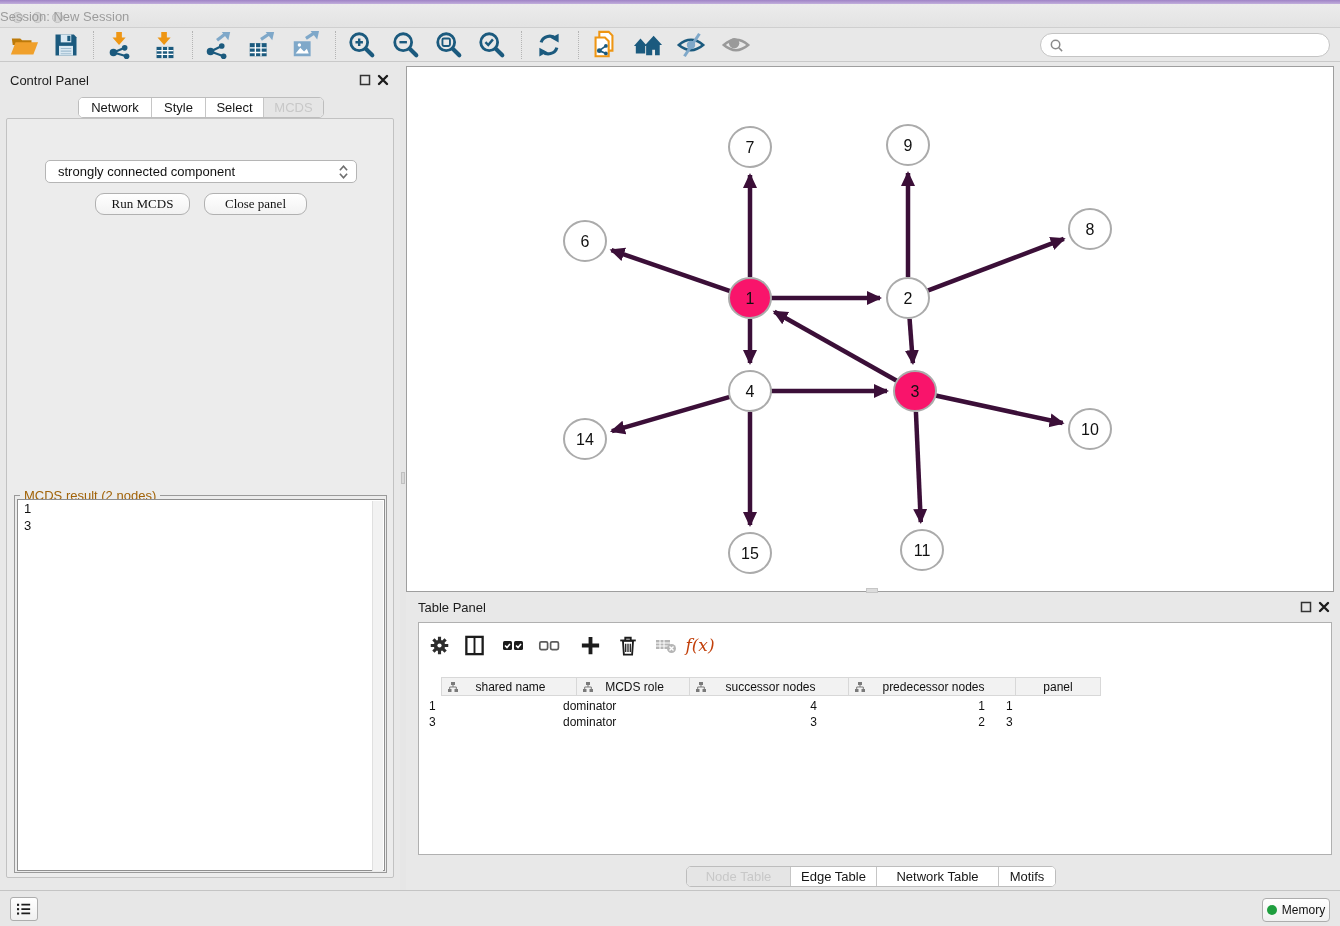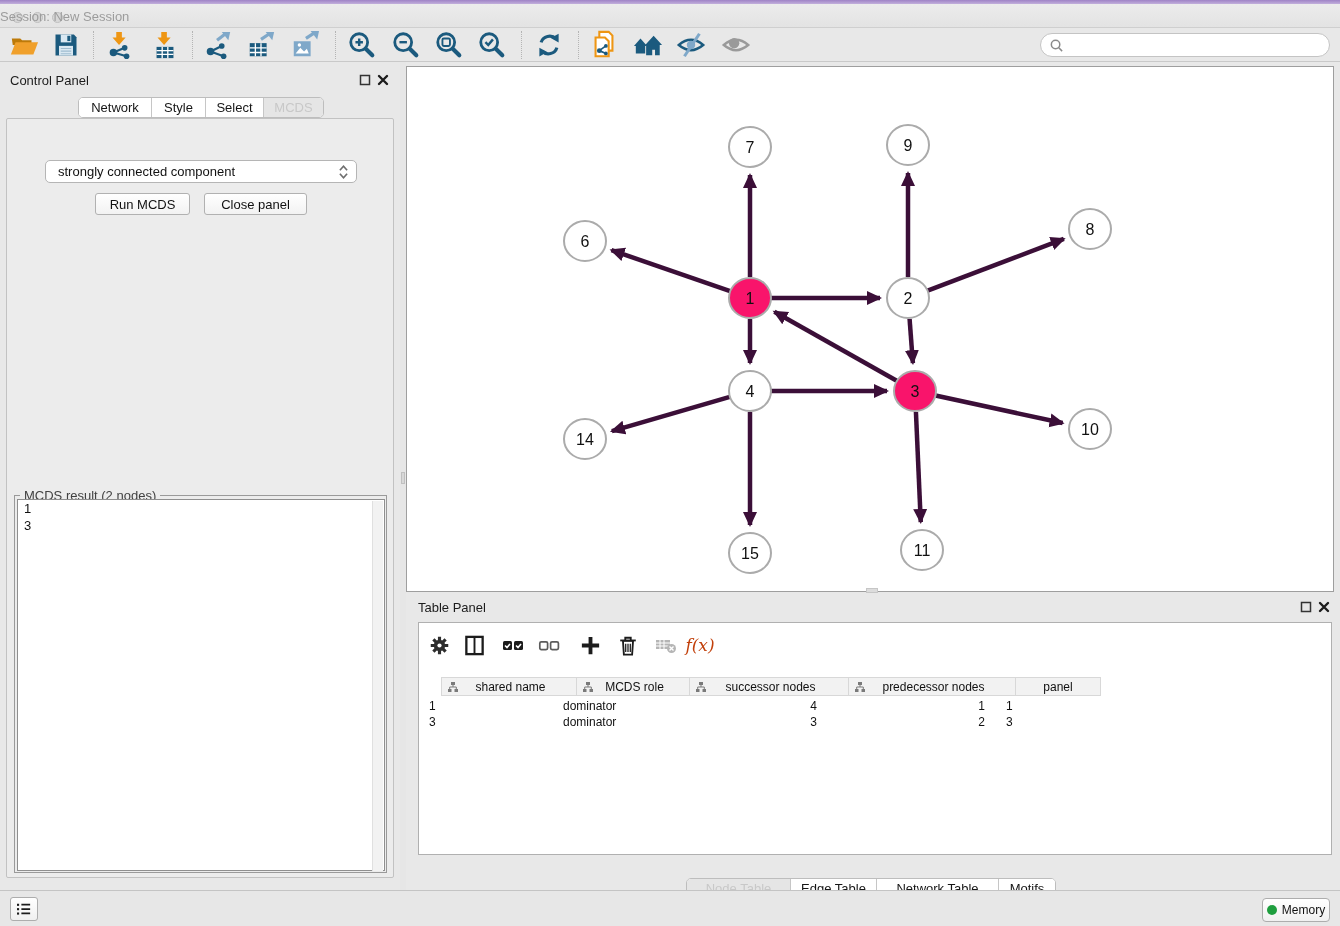--- a/index.html
+++ b/index.html
@@ -31,24 +31,24 @@
 
   .tabs { position:absolute; display:flex; height:21px; border:1px solid #BDBDBD; border-radius:5px; overflow:hidden; background:#fff; }
   .tab { font-size:13px; color:#161616; background:#fff; display:flex; align-items:center; justify-content:center; border-right:1px solid #C6C6C6; cursor:default; }
   .tab:last-child { border-right:none; }
   .tab.sel { background:#E5E5E5; color:#C8C8C8; }
 
   .cp-box { left:6px; top:118px; width:388px; height:760px; background:#ECECEC; border:1px solid #C2C2C2; border-radius:2px; }
   .opt-label { position:absolute; left:0; top:19px; width:100%; text-align:center; font-size:13px; color:#111; }
   .combo { position:absolute; left:38px; top:41px; width:312px; height:23px; background:#fff; border:1px solid #B5B5B5; border-radius:5px; display:flex; align-items:center; padding:0 6px 0 12px; }
   .combo .val { flex:1; font-size:13px; color:#111; }
-  .btn { position:absolute; height:22px; background:linear-gradient(#FFFFFF,#F2F2F2); border:1px solid #B1B1B1; border-radius:3px; font-size:13px; color:#111; display:flex; align-items:center; justify-content:center; }
+  .btn { position:absolute; height:22px; background:linear-gradient(#FFFFFF,#F2F2F2); border:1px solid #B1B1B1; border-radius:9px; font-size:13px; color:#111; display:flex; align-items:center; justify-content:center;font-family:Liberation Serif, serif; }
 
   .groupbox { position:absolute; left:7px; top:376px; width:373px; height:378px; border:1px solid #9A9A9A; }
-  .groupbox .legend { position:absolute; left:5px; top:-8px; background:#ECECEC; padding:0 4px; font-size:13px; color:#404040; }
+  .groupbox .legend { position:absolute; left:5px; top:-8px; background:#ECECEC; padding:0 4px; font-size:13px; color:#a16207; }
   .result-area { position:absolute; left:2px; top:3px; width:368px; height:372px; background:#fff; border:1px solid #8F8F8F; font-size:13px; color:#111; }
   .result-area .line { padding-left:6px; line-height:17px; }
   .result-scroll { position:absolute; right:1px; top:1px; width:11px; height:370px; background:#F2F2F2; border-left:1px solid #E0E0E0; }
 
   
   .vdiv { left:400px; top:62px; width:6px; height:828px; background:#E6E6E6; }
   .grip-v { position:absolute; left:1px; top:410px; width:4px; height:12px; background:#D8D8D8; border:1px solid #C0C0C0; }
 
   
   .netwin { left:406px; top:66px; width:928px; height:526px; border:1px solid #9E9E9E; background:#fff; }
@@ -66,21 +66,21 @@
   .fx { font-family:"DejaVu Serif", serif; font-style:italic; font-size:17px; color:#c2410c; }
   .thead { position:absolute; left:0; top:54px; height:19px; display:flex;padding-left:22px; }
   .th { background:#F2F2F2; border:1px solid #D8D8D8; border-left:none; display:flex; align-items:center; font-size:12px; color:#111; position:relative; }
   .th:first-child { border-left:1px solid #D8D8D8; }
   .th .lbl { flex:1; text-align:center; padding-right:14px; }
   .th .treeic { margin-left:5px; }
   .trow { position:absolute; left:0; height:16px; display:flex; font-size:12px; color:#111; }
   .td { display:flex; align-items:center; }
   .td.r { justify-content:flex-end; }
 
-  .bottom-tabs { left:686px; top:866px;margin-top:12px; }
+  .bottom-tabs { left:686px; top:866px; }
 
   
   .statusbar { left:0; top:890px; width:1340px; height:36px; background:#E7E7E7; border-top:1px solid #C4C4C4; }
   .sq-btn { position:absolute; background:linear-gradient(#FFFFFF,#F0F0F0); border:1px solid #ADADAD; border-radius:3px; display:flex; align-items:center; justify-content:center; }
   .memory-btn { left:1262px; top:7px; width:68px; height:24px; font-size:12px; color:#111; gap:5px; border-radius:4px; }
   .memdot { width:10px; height:10px; border-radius:50%; background:#1E9E3E; }
 </style>
 </head>
 <body>
 

